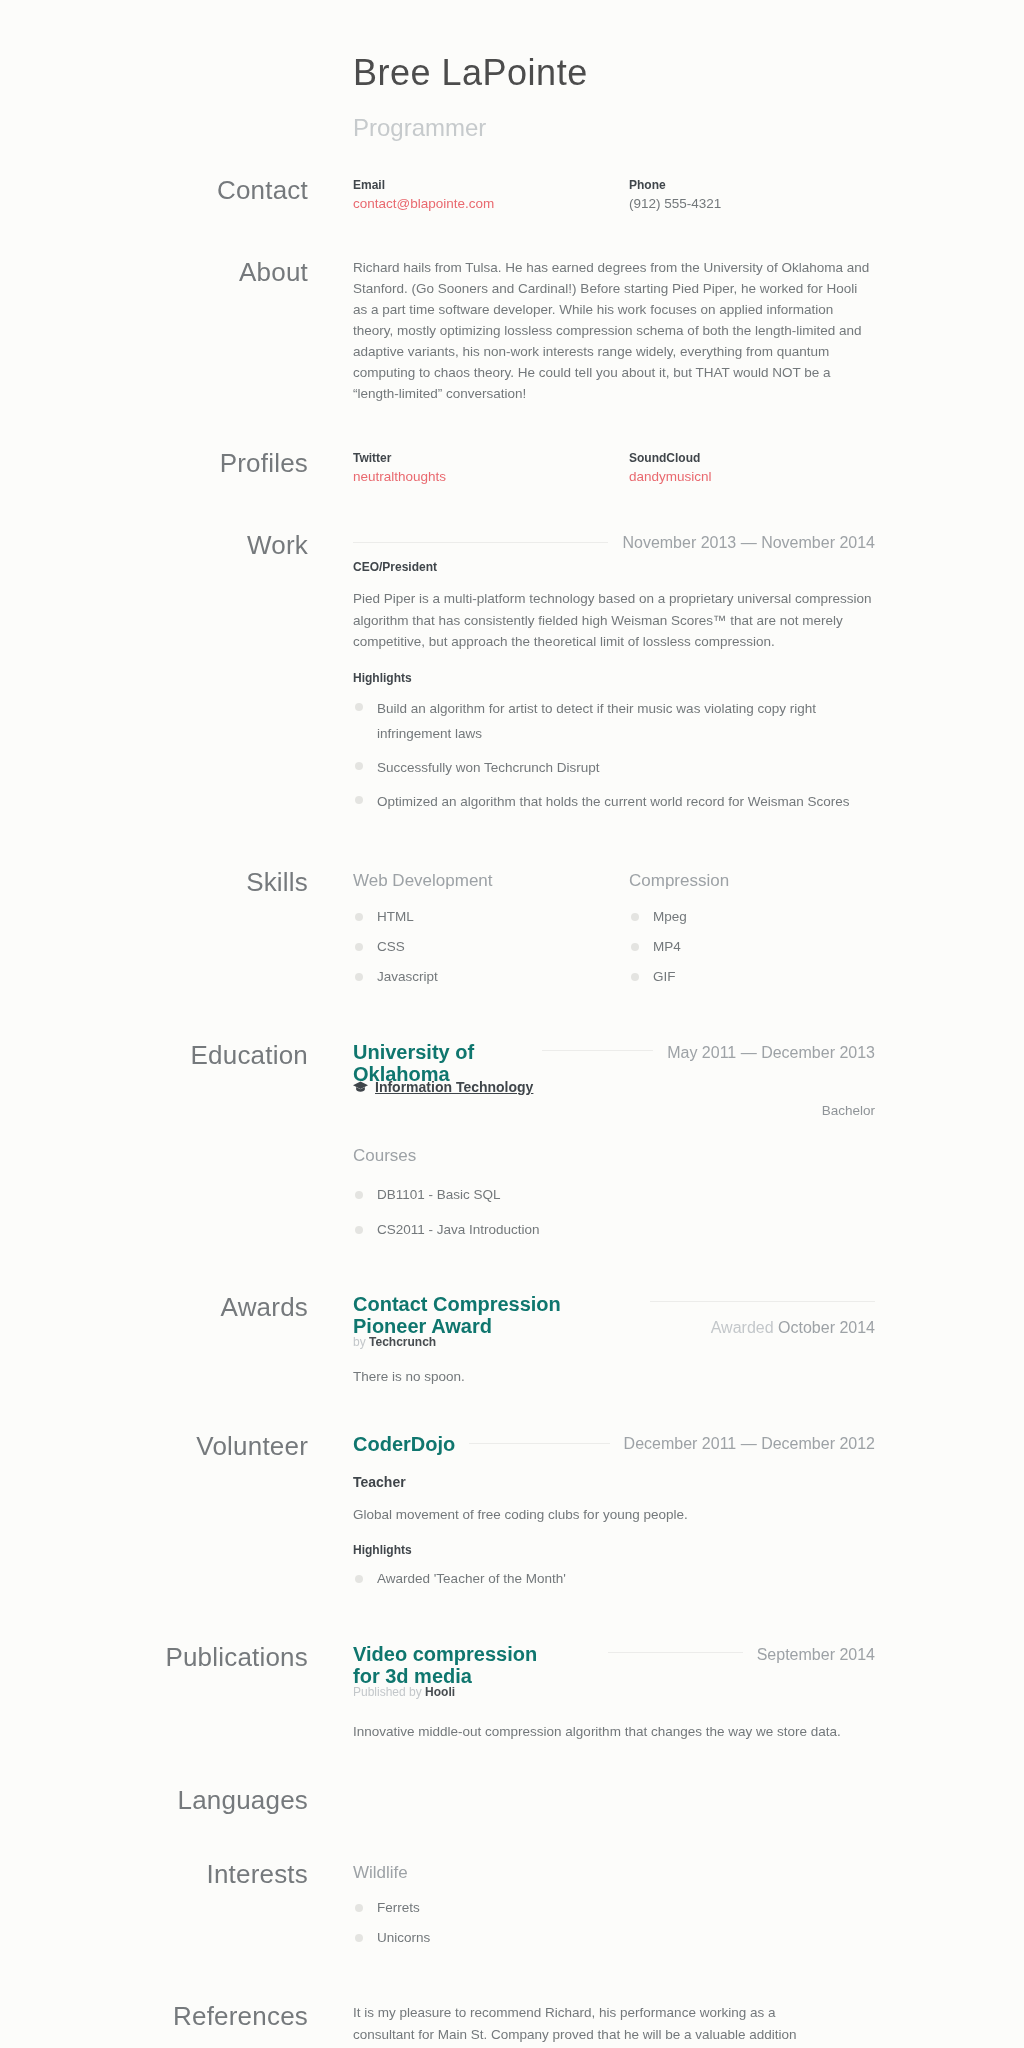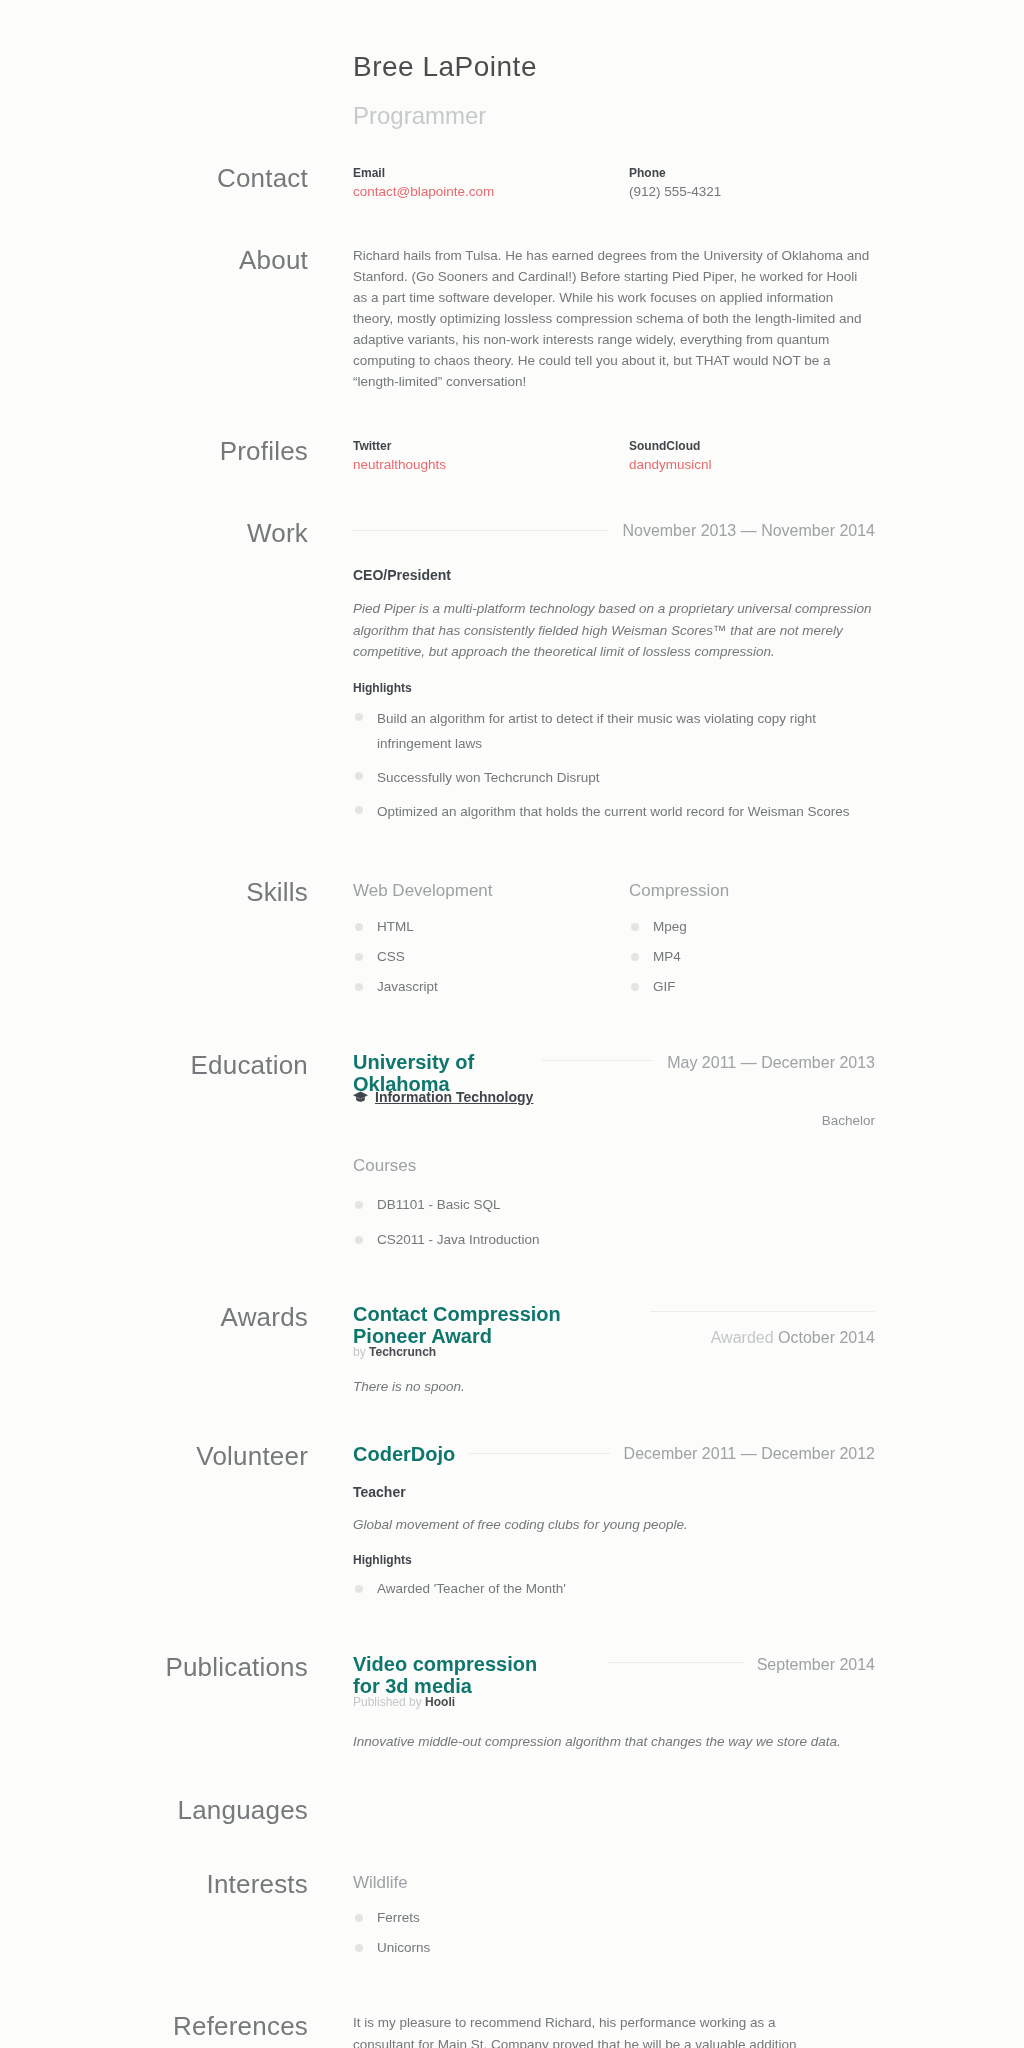--- a/index.html
+++ b/index.html
@@ -19,34 +19,34 @@
   .section-label {
     text-align: right;
     font-size: 26px;
     font-weight: 300;
     color: #75797c;
     line-height: 1.15;
     letter-spacing: 0.2px;
   }
 
   
-  .name { font-size: 28px; font-weight: 300; color: #4c4c4c; letter-spacing: 0.5px; }
+  .name { font-size: 36px; font-weight: 300; color: #4c4c4c; letter-spacing: 0.5px; }
   .job-title { font-size: 24px; font-weight: 300; color: #c6cacc; margin-top: 10px; }
   .header-block { margin-bottom: 30px; }
 
   
   .two-col { display: grid; grid-template-columns: 1fr 1fr; column-gap: 30px; }
   .mini-label { font-size: 12px; font-weight: 700; color: #40464b; }
   .link { color: #e9696f; text-decoration: none; font-size: 13.5px; }
   .date-row { display: flex; align-items: center; }
   .rule { flex: 1; border-top: 1px solid #ececea; margin: 0 14px 0 0; }
   .date { font-size: 16px; color: #9da2a6; white-space: nowrap; }
   .entry-title { font-size: 20px; font-weight: 600; color: #0f766e; line-height: 1.1; }
   .pos-title { font-size: 15px; font-weight: 600; color: #3f454a; }
-  .summary { margin-top: 12px; font-style: italic; }
+  .summary { margin-top: 12px; }
   .highlights-label { font-size: 12px; font-weight: 700; color: #40464b; margin-top: 16px; }
   ul.dots { list-style: none; margin-top: 10px; }
   ul.dots li { position: relative; padding-left: 24px; margin-bottom: 9px; line-height: 1.55; }
   ul.dots li::before {
     content: ""; position: absolute; left: 2px; top: 6px;
     width: 8px; height: 8px; border-radius: 50%; background: #e4e4e1;
   }
   .group-header { font-size: 17px; font-weight: 300; color: #9da2a6; }
   .light { color: #c3c7ca; }
   .strong-small { font-size: 12px; font-weight: 700; color: #474c50; }
@@ -110,21 +110,21 @@
     </div>
   </div>
 
   <div class="row section">
     <div class="section-label">Work</div>
     <div>
       <div class="date-row">
         <div class="rule"></div>
         <div class="date">November 2013 — November 2014</div>
       </div>
-      <div class="pos-title" style="margin-top:22px; font-size:14px;">CEO/President</div>
+      <div class="pos-title" style="margin-top:3px; font-size:12px;">CEO/President</div>
       <p class="summary" style="line-height:1.6;">Pied Piper is a multi-platform technology based on a proprietary universal compression algorithm that has consistently fielded high Weisman Scores™ that are not merely competitive, but approach the theoretical limit of lossless compression.</p>
       <div class="highlights-label">Highlights</div>
       <ul class="dots">
         <li style="line-height:1.85;">Build an algorithm for artist to detect if their music was violating copy right infringement laws</li>
         <li style="line-height:1.85;">Successfully won Techcrunch Disrupt</li>
         <li style="line-height:1.85;">Optimized an algorithm that holds the current world record for Weisman Scores</li>
       </ul>
     </div>
   </div>
 

